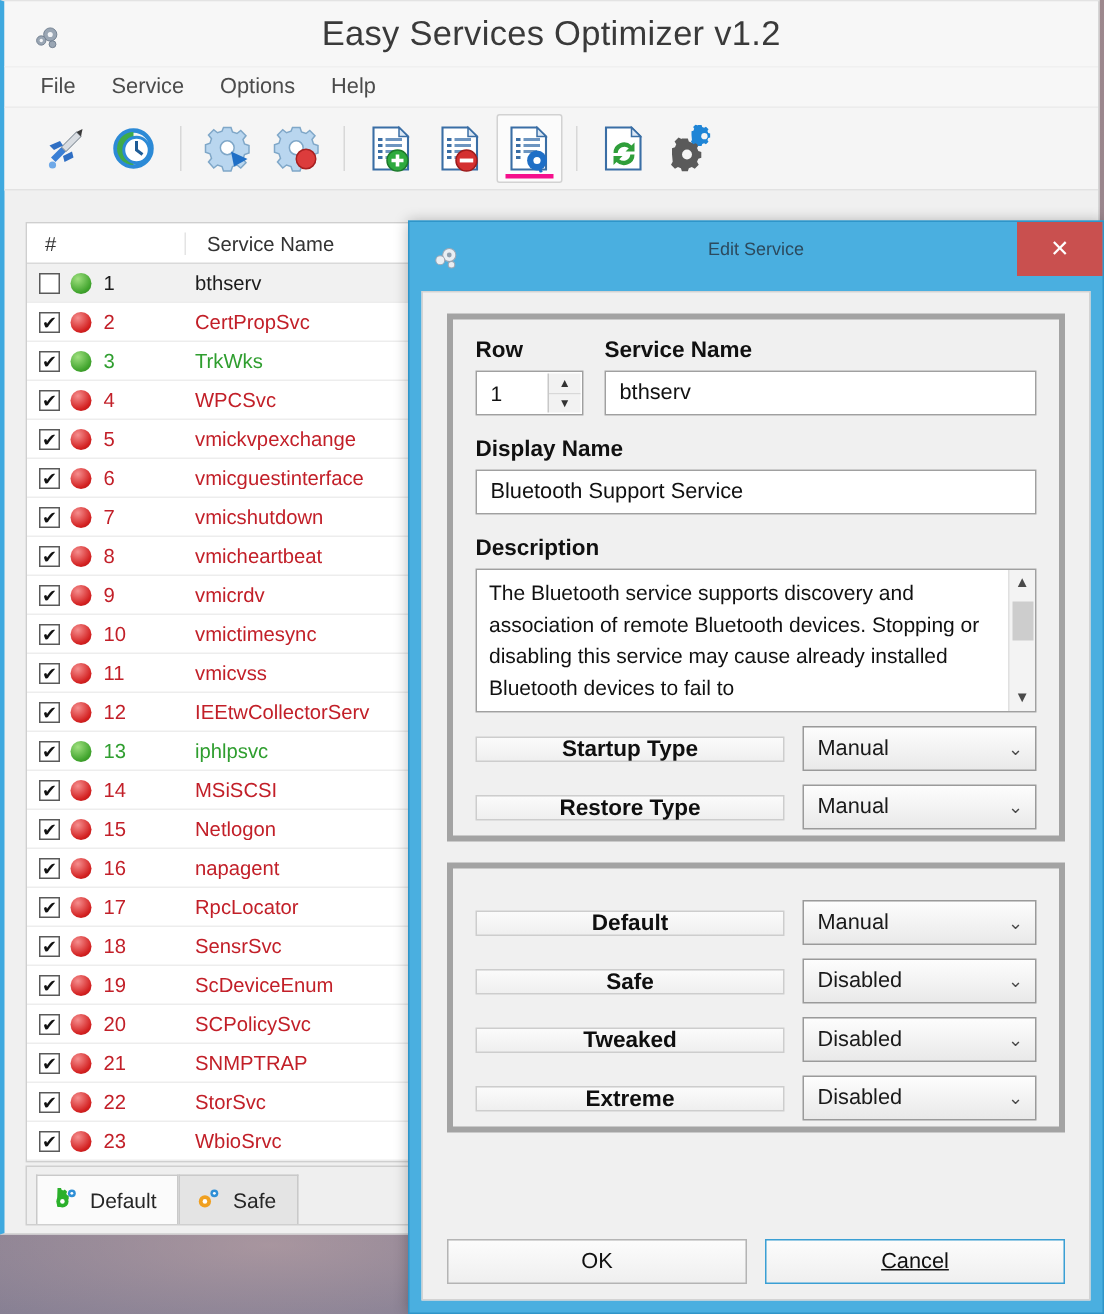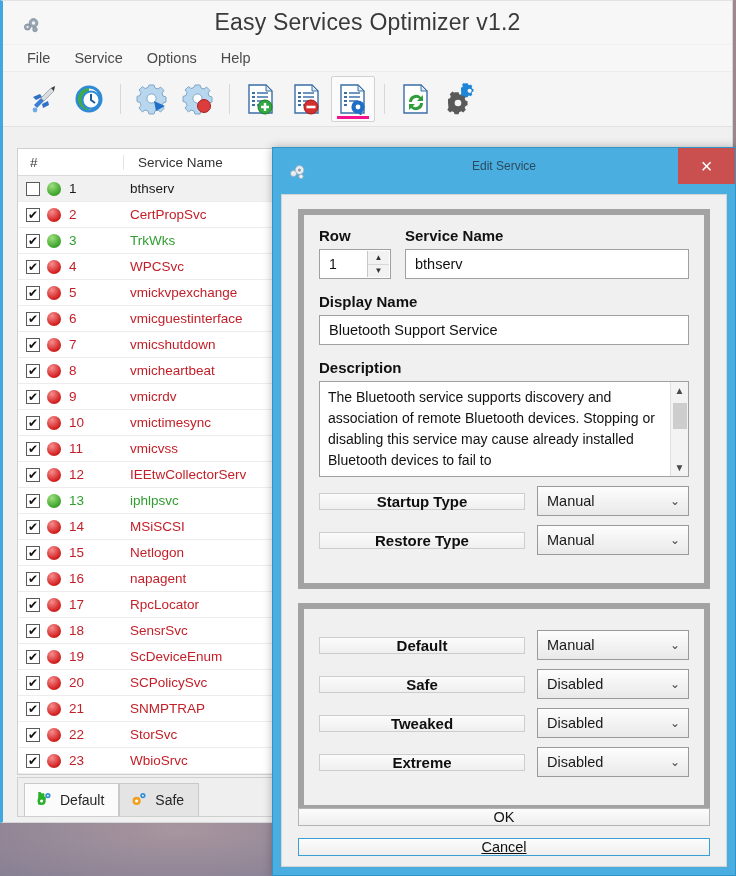--- a/index.html
+++ b/index.html
@@ -135,22 +135,22 @@
   #dlg-close {
     position:absolute; right: 0px; top: 0px; width: 57px; height: 36px;
     background: #c9504f; color:#fff; display:flex; align-items:center; justify-content:center;
     font-size: 20px; font-family: "Liberation Sans", sans-serif;
   }
   #dlg-body {
     position:absolute; left: 8px; top: 46px; right: 8px; bottom: 8px;
     background: #f0f0f0; border: 1px solid #d3d3d3;
   }
   .group {
-    border: 6px solid #a3a3a3; background: #f0f0f0;
-    margin: 10px 16px 0 16px; padding: 12px 15px 28px 15px;
+    border: 4px solid #a3a3a3; background: #f0f0f0;
+    margin: 10px 16px 0 16px; padding: 12px 15px 4px 15px;
   }
   .lbl { font-size: 15px; font-weight: bold; color:#111; margin-bottom: 5px; }
   .row-flex { display:flex; align-items:flex-end; gap: 14px; }
   .spin {
     width: 72px; height: 30px; border: 1px solid #a0a0a0; background:#fff;
     display:flex; align-items:center; position:relative;
   }
   .spin .val { padding-left: 9px; font-size: 14px; color:#111; }
   .spin .arrows {
     position:absolute; right: 1px; top: 1px; bottom: 1px; width: 22px;
@@ -192,21 +192,21 @@
   }
   .sel-combo {
     flex: 1; height: 30px; border: 1px solid #9a9a9a;
     background: linear-gradient(#fdfdfd,#e9e9e9);
     display:flex; align-items:center; padding: 0 8px 0 9px;
     font-size: 14.5px; color:#1a1a1a; position:relative;
   }
   .sel-combo .cv { flex: 1; }
   .sel-combo .chev { font-size: 12px; color:#4a4a4a; }
 
-  #dlg-footer { position:absolute; left: 0; right:0; bottom: 10px; display:flex; gap: 12px; padding: 0 16px; flex-direction: column; }
+  #dlg-footer { position:absolute; left: 0; right:0; bottom: 10px; display:flex; gap: 12px; padding: 0 16px; }
   .fbtn {
     flex:1; height: 30px; display:flex; align-items:center; justify-content:center;
     font-size: 14.5px; color:#111; border: 1px solid #b4b4b4;
     background: linear-gradient(#fcfcfc,#efefef);
   }
   .fbtn.primary { border: 1px solid #3a9fd4; text-decoration: underline; }
 
   svg { display:block; }
 </style>
 </head>

